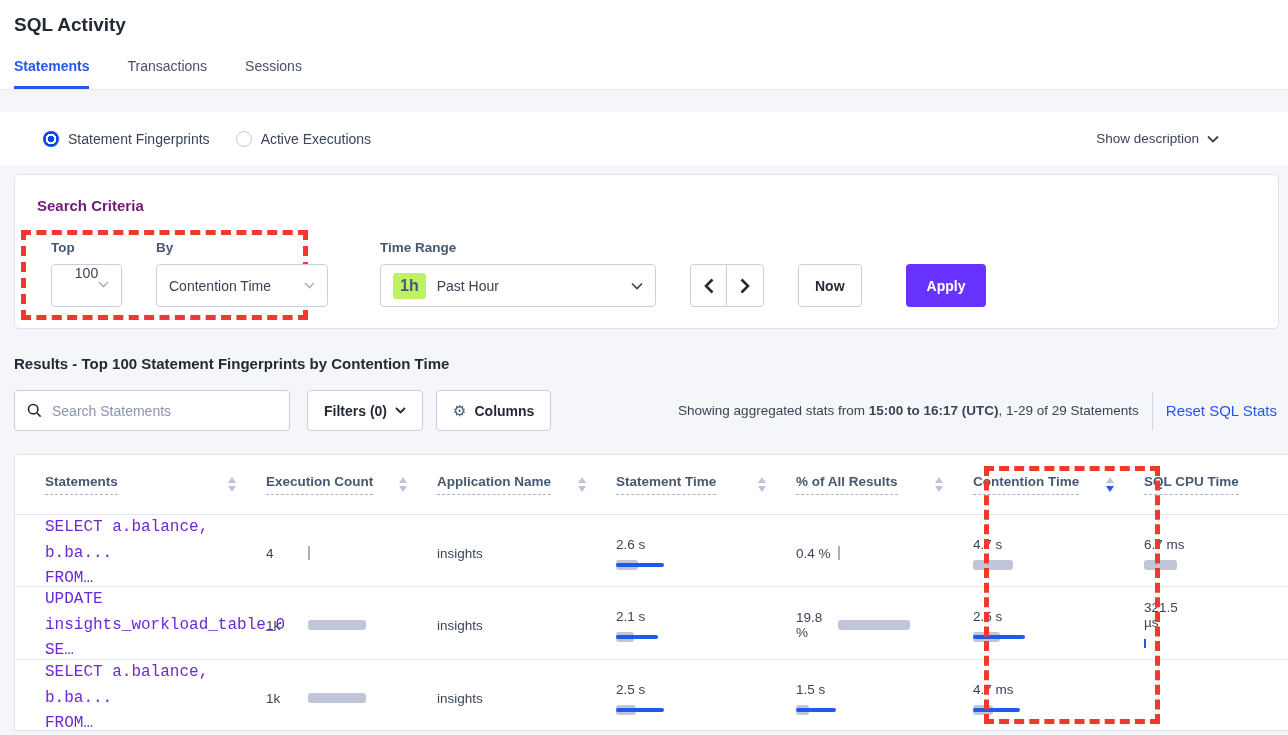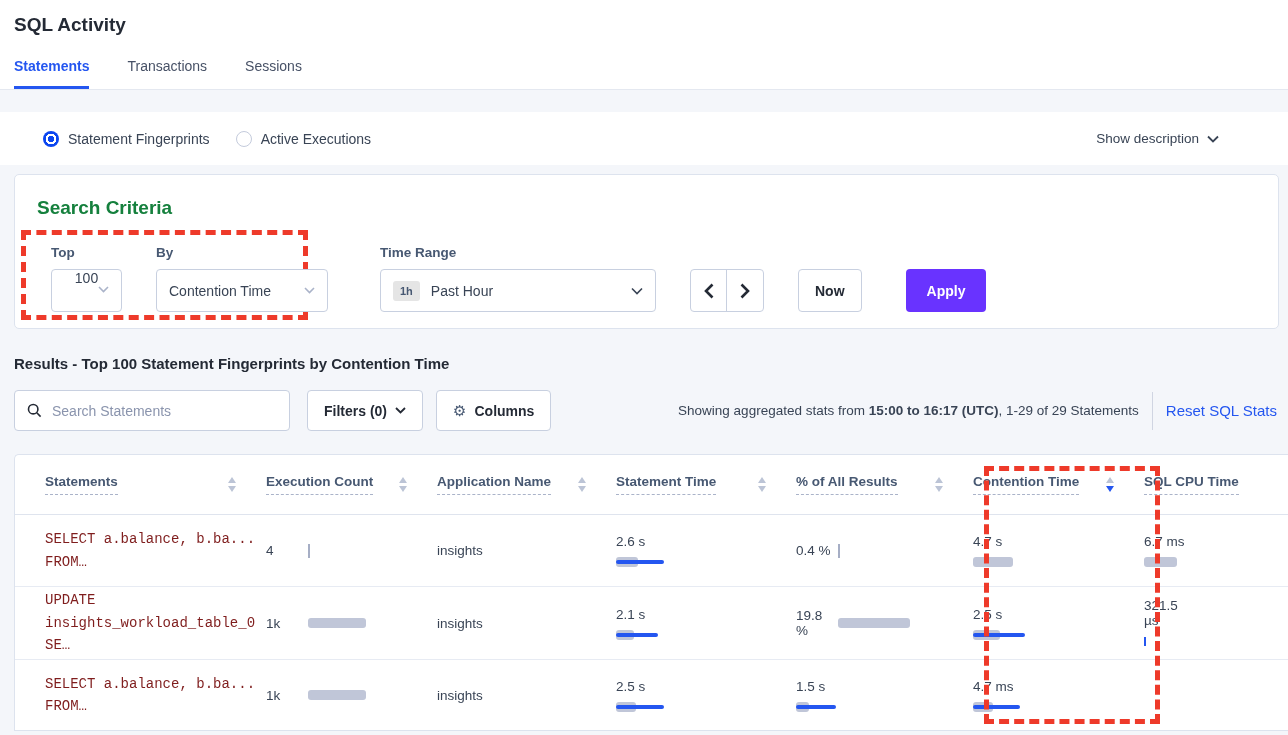--- a/index.html
+++ b/index.html
@@ -21,31 +21,31 @@
   .radio-group { display:flex; align-items:center; gap:26px; }
   .radio-opt { display:flex; align-items:center; gap:9px; font-size:14px; color:#394455; cursor:pointer; }
   .radio-dot { width:16px; height:16px; border-radius:50%; border:1px solid #c4cbdc; background:#fff; }
   .radio-dot.on { border:none;
     background:radial-gradient(circle,#0b46f0 0 3.5px,#fff 3.5px 5.5px,#0b46f0 5.5px 8px); }
   .show-desc { display:flex; align-items:center; gap:8px; font-size:13.5px; color:#394455; cursor:pointer; margin-right:26px; }
 
   
   .card { background:#fff; border:1px solid #dde3ee; border-radius:5px; margin:9px 9px 0 14px; position:relative; }
   .criteria-card { height:155px; padding:22px; }
-  .criteria-heading { font-size:19px; font-weight:bold; color:#15803d; margin-bottom:26px; }
+  .criteria-heading { font-size:15px; font-weight:bold; color:#701a75; margin-bottom:26px; }
   .criteria-row { display:flex; align-items:flex-end; gap:34px; position:relative; z-index:2; }
   .field { display:flex; flex-direction:column; gap:9px; }
   .field-label { font-size:13.5px; font-weight:bold; color:#475872; }
   .select { height:43px; border:1px solid #c8d0e0; border-radius:4px; background:#fff;
     display:flex; align-items:center; padding:0 12px; font-size:14px; color:#394455; cursor:pointer; }
   .select .chev { margin-left:auto; }
   .sel-top { width:71px;flex-direction:column; }
   .sel-by { width:172px; margin-right:18px; }
   .sel-range { width:276px; gap:11px; }
-  .range-badge { background:#e5e5e5; color:#475872; font-size:11px; font-weight:bold;
+  .range-badge { background:#bef264; color:#475872; font-size:16px; font-weight:bold;
     padding:4px 7px; border-radius:3px; }
   .arrow-pair { display:flex; height:43px; border:1px solid #c8d0e0; border-radius:4px; overflow:hidden; background:#fff; }
   .arrow-btn { width:36px; display:flex; align-items:center; justify-content:center; cursor:pointer; }
   .arrow-btn:first-child { border-right:1px solid #c8d0e0; }
   .btn { height:43px; border:1px solid #c8d0e0; border-radius:4px; background:#fff;
     font-size:14px; font-weight:bold; color:#242a35; padding:0 16px;
     display:flex; align-items:center; cursor:pointer; }
   .btn-apply { background:#6933ff; border:none; color:#fff; padding:0 21px; margin-left:10px; }
   .dash-box-1 { position:absolute; left:6px; top:55px; width:287px; height:90px;
     border:5px dashed #ee3a2a; z-index:1; }
@@ -78,21 +78,21 @@
   .th-label { font-size:13.5px; font-weight:bold; color:#475872;
     border-bottom:1px dashed #aab3c9; padding-bottom:5px; }
   .sorter { display:flex; flex-direction:column; gap:3px; cursor:pointer; }
   .tri { width:0; height:0; border-left:4.5px solid transparent; border-right:4.5px solid transparent; }
   .tri.up { border-bottom:6px solid #bcc4d6; }
   .tri.down { border-top:6px solid #bcc4d6; }
   .tri.down.active { border-top-color:#2456f0; }
   .t-row { align-items:center; border-bottom:1px solid #e7ebf3; }
   .t-row > div:first-child { padding-left:30px; }
   .row-h1 { height:72px; } .row-h2 { height:73px; } .row-h3 { height:70px; border-bottom:none; }
-  .stmt { font-size:14px; color:#7f1d1d; line-height:1.6; }
+  .stmt { font-size:16px; color:#6d28d9; line-height:1.6; }
   .cell-val { font-size:13.5px; color:#394455; }
   .app-name { font-size:13.5px; color:#394455; }
   .side-cell { display:flex; align-items:center; }
   .side-cell .cell-val { width:42px; flex:none; }
   .time-cell .cell-val { display:inline-block; }
   .wrap-narrow .cell-val { max-width:52px; }
   .barwrap { position:relative; height:14px; display:flex; align-items:center; flex:1; }
   .time-cell .barwrap { margin-top:5px; }
   .bar-gray { height:10px; background:#c0c6d8; border-radius:3px; }
   .bar-blue { position:absolute; left:0; top:5px; height:4px; background:#2456f0; border-radius:2px; }

